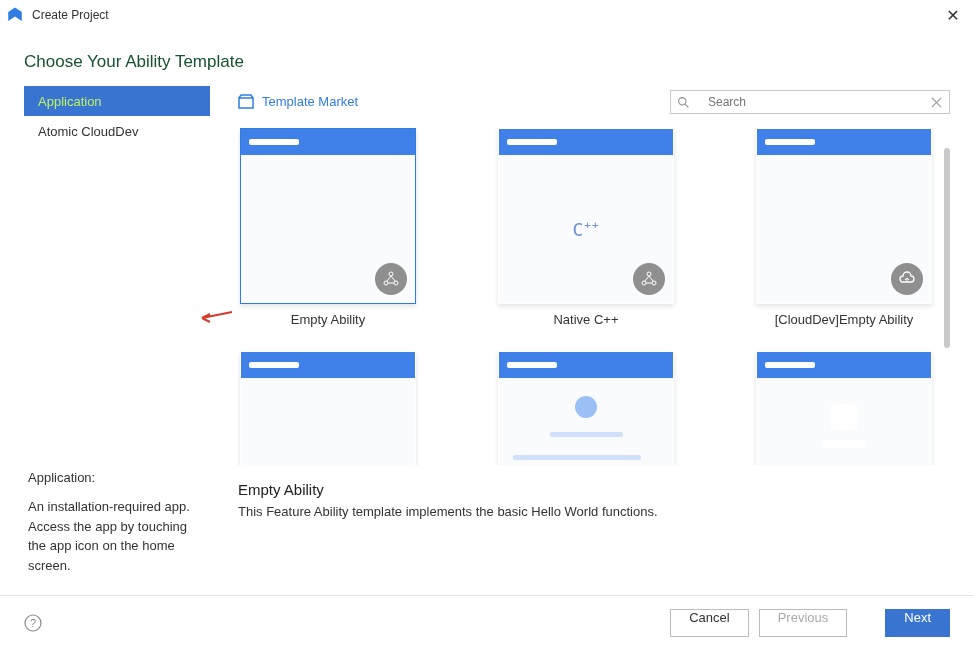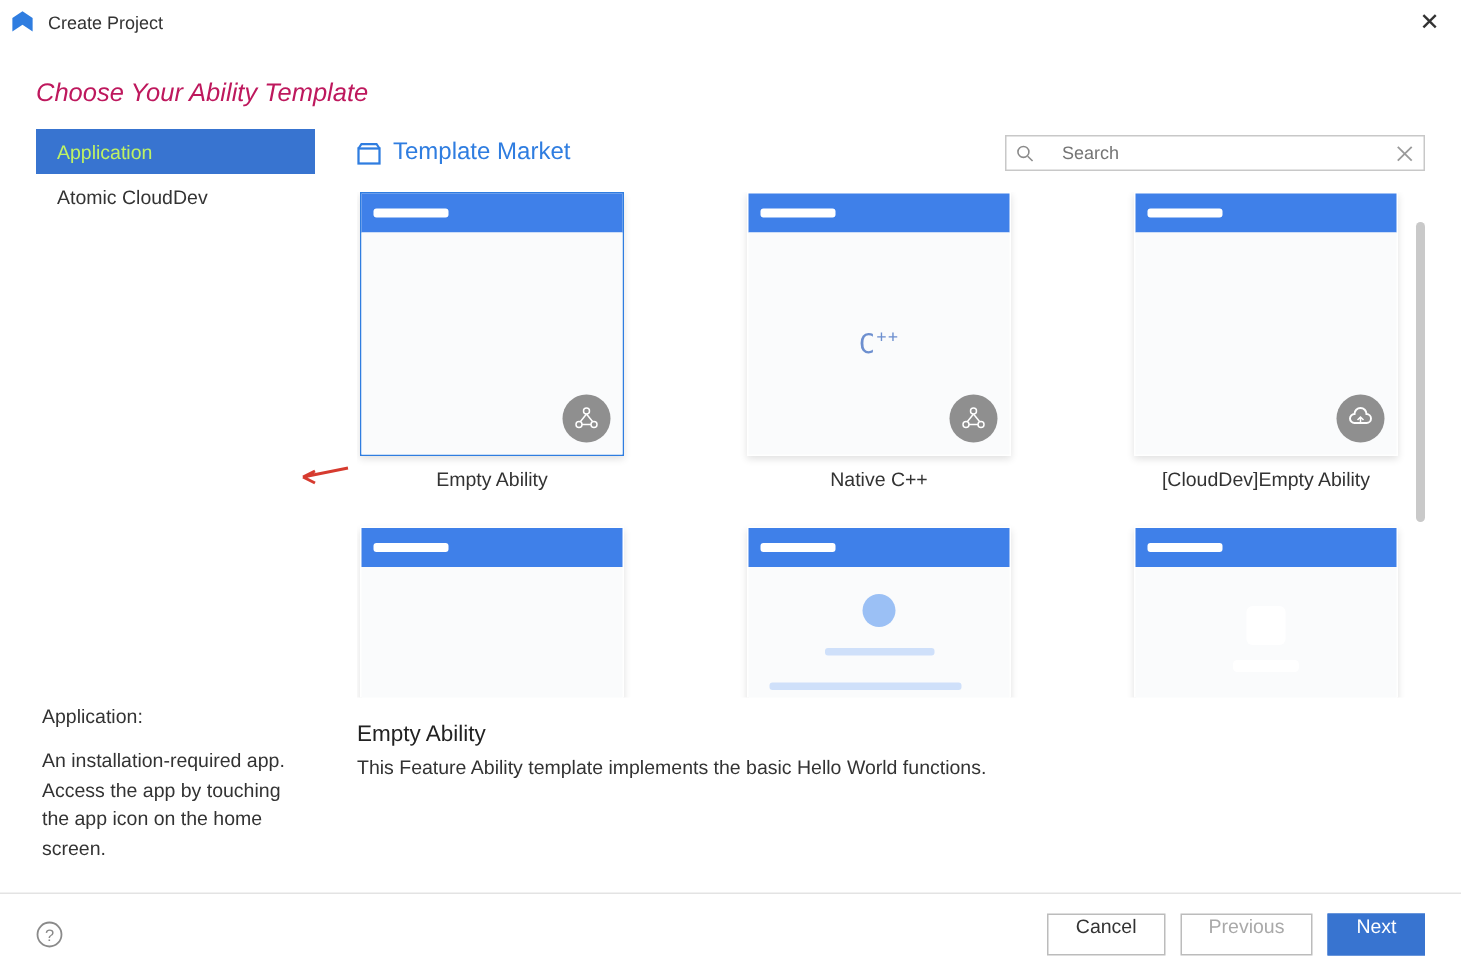--- a/index.html
+++ b/index.html
@@ -2,30 +2,30 @@
 <html><head>
 <meta charset="utf-8">
 <style>
   * { box-sizing: border-box; margin: 0; padding: 0; }
   html, body { width: 974px; height: 650px; font-family: "Segoe UI", Arial, sans-serif; font-size: 13px; color: #333; background: #fff; overflow: hidden; }
   .titlebar { height: 30px; display: flex; align-items: center; padding: 12px 6px; border-bottom: 0; }
   .logo-icon { width: 18px; height: 18px; margin-right: 8px; }
   .title-text { font-size: 12px; color: #333; }
   .close-x { margin-left: auto; width: 30px; height: 30px; display:flex; align-items:center; justify-content:center; font-size:16px; color:#333; cursor:pointer;}
   .content { height: 565px; display: flex; flex-direction: column; padding: 0 0 0 0; }
-  .heading { font-size: 17px; color: #be185d; padding: 22px 24px 14px 24px; font-weight: 400; font-style: italic; }
+  .heading { font-size: 17px; color: #14532d; padding: 22px 24px 14px 24px; font-weight: 400; }
   .body { flex: 1; display: flex; padding: 0 24px 0 24px; overflow: hidden; }
   .sidebar { width: 216px; display:flex; flex-direction:column; }
   .cat-item { height: 30px; display:flex; align-items:center; padding: 0 14px; font-size: 13px; color:#333; cursor:pointer; }
   .cat-item.selected { background: #3874d0; color:#bef264; }
   .side-desc { margin-top:auto; padding: 12px 4px 20px 4px; font-size: 13px; color:#333; line-height:1.5; }
   .side-desc .hdr { margin-bottom: 10px; }
   .main { flex:1; display:flex; flex-direction:column; padding-left: 28px; position:relative; }
   .topbar { height: 28px; display:flex; align-items:center; margin-bottom: 12px; margin-top: 2px;}
-  .market { display:flex; align-items:flex-end; gap:8px; color:#2f7de0; cursor:pointer; font-size:16px;}
+  .market { display:flex; align-items:flex-start; gap:8px; color:#2f7de0; cursor:pointer; font-size:13px;}
   .market-icon { width:16px; height:16px; }
   .search { margin-left:auto; width: 280px; height:24px; border:1px solid #c8c8c8; display:flex; align-items:center; padding:0 6px; gap:18px; }
   .search svg { width:13px; height:13px; flex:0 0 auto; }
   .search input { flex:1; border:0; outline:0; font-size:12px; color:#333; background:transparent;}
   .search .clear { cursor:pointer; }
   .grid-wrap { flex:1; position:relative; overflow:hidden; }
   .grid { display:grid; grid-template-columns: repeat(3, 180px); column-gap: 78px; row-gap: 14px; justify-content: start; padding-right: 16px; }
   .scrollbar { position:absolute; right: 0; top: 20px; width: 6px; height: 200px; background:#c9c9c9; border-radius:3px; }
   .tpl { display:flex; flex-direction:column; align-items:center; cursor:pointer; }
   .card { width: 176px; height: 176px; background:#fff; box-shadow: 0 2px 5px rgba(0,0,0,0.12); border:1px solid transparent; position:relative; }
@@ -37,21 +37,21 @@
   .tpl-name { margin-top: 8px; font-size: 13px; color:#333; text-align:center;}
   .row2-container { display:grid; grid-template-columns: repeat(3, 180px); column-gap:78px; margin-top: 24px; }
   .details { margin-top: 14px; padding-top: 2px;}
   .details .dt { font-size: 15px; color:#222; margin-bottom: 6px;}
   .details .dd { font-size: 13px; color:#333;}
   .footer { height: 55px; border-top:1px solid #e3e3e3; display:flex; align-items:center; padding: 0 24px;}
   .help-icon { width:18px; height:18px; cursor:pointer; color:#6b6b6b;}
   .footer-btns { margin-left:auto; display:flex; gap:10px;}
   .btn { height:28px; padding: 0 18px; font-size:13px; border:1px solid #bcbcbc; background:#fff; color:#333; cursor:pointer; display:flex; align-items:flex-start; justify-content:center;}
   .btn.disabled { color:#a9a9a9; cursor:default;}
-  .btn.primary { background:#3874d0; color:#fff; border-color:#3874d0;}
+  .btn.primary { background:#3874d0; color:#fff; border-color:#3874d0;margin-left:28px;}
   .arrow { position:absolute; left: -10px; top: 224px; }
   
   .row2wrap { height: 138px; overflow:hidden; }
   .list-lines { padding: 18px 14px 0 14px; }
   .list-lines .circ { width:22px; height:22px; border-radius:50%; background:#9bc0f5; margin: 0 auto 14px auto;}
   .list-lines .ln { height:5px; background:#cfe0fa; margin-bottom:8px; border-radius:2px;}
   .cloudbody { background:#a8c9f7; display:flex; flex-direction:column; align-items:center; padding-top: 26px;}
   .cloudbody .sq { width:26px; height:26px; background:#fff; border-radius:4px; margin-bottom:10px;}
   .cloudbody .bar { width:44px; height:8px; background:#fff; border-radius:3px; margin-bottom:22px;}
   .cpp { display:flex; align-items:center; justify-content:center; height:100%; }

